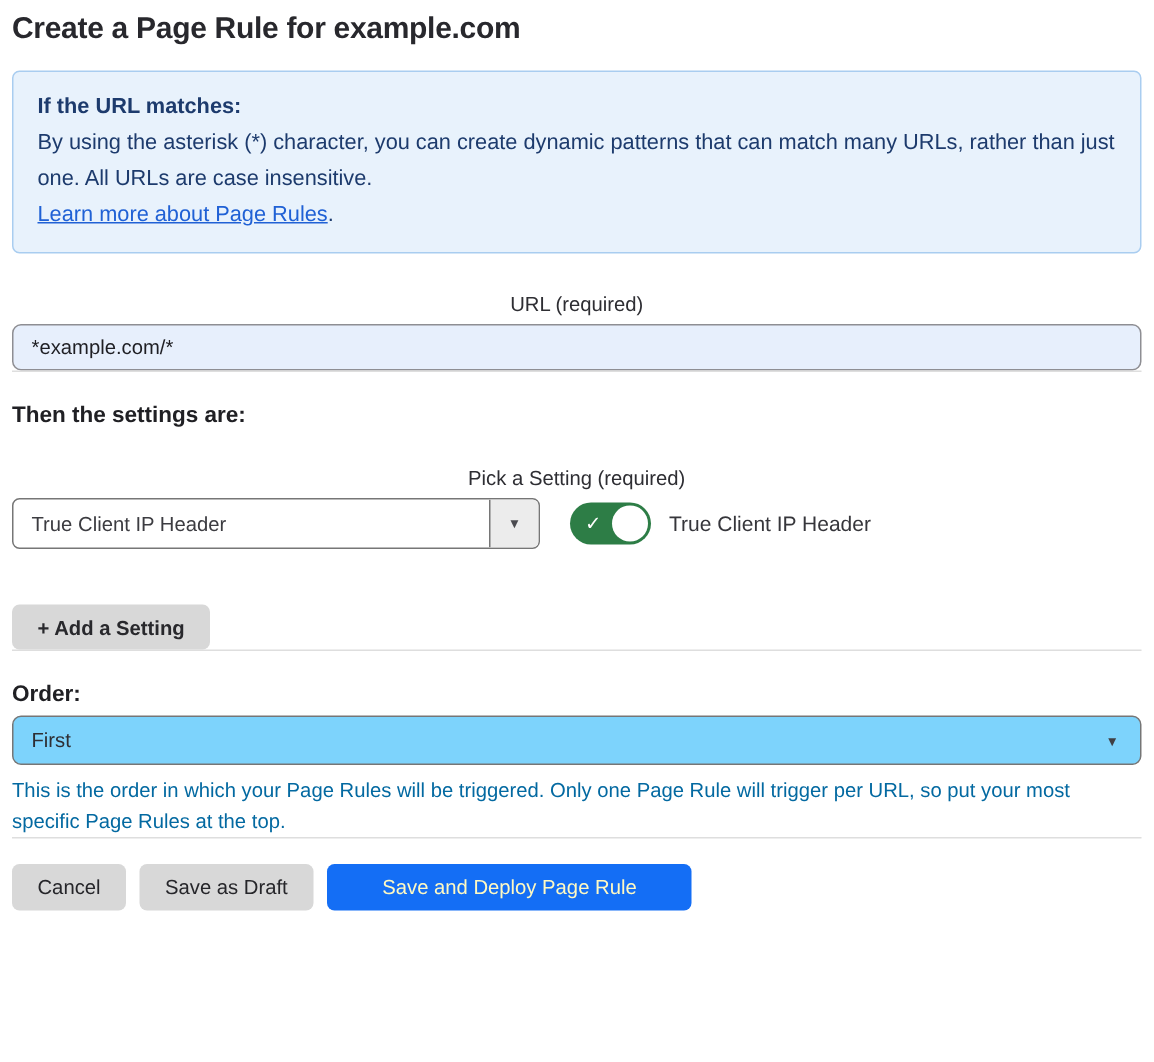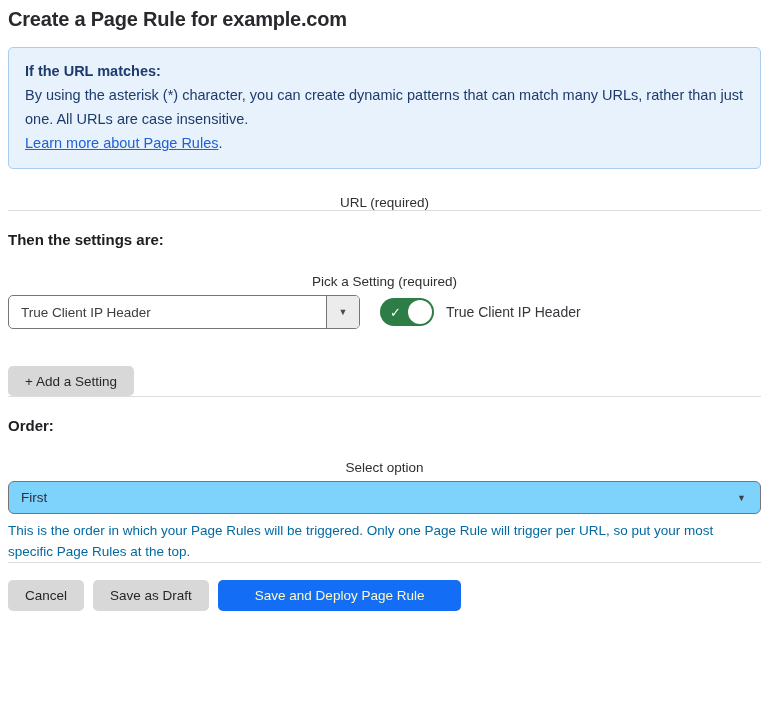--- a/index.html
+++ b/index.html
@@ -143,20 +143,21 @@
     background: #d8d8d8;
     border: none;
     border-radius: 5px;
     height: 30px;
     padding: 0 17px;
     font-size: 13.5px;
     color: #28282c;
     font-family: inherit;
     cursor: pointer;
     display: inline-block;
+    font-weight: bold;
   }
   .order-select {
     margin-top: 6px;
     width: 100%;
     height: 33px;
     border: 1px solid #767676;
     border-radius: 6px;
     background: #7dd3fc;
     display: flex;
     align-items: center;
@@ -208,20 +209,21 @@
 
   <h1 class="page-title">Create a Page Rule for example.com</h1>
 
   <div class="info-box">
     <div class="info-heading">If the URL matches:</div>
     <div class="info-body">By using the asterisk (*) character, you can create dynamic patterns that can match many URLs, rather than just one. All URLs are case insensitive.</div>
     <div><a class="info-link">Learn more about Page Rules</a><span>.</span></div>
   </div>
 
   <div class="field-label">URL (required)</div>
+  <input class="url-input" type="text" value="*example.com/*" style="">
 
   <hr class="divider hr-1">
 
   <h2 class="section-heading">Then the settings are:</h2>
 
   <div class="field-label">Pick a Setting (required)</div>
 
   <div class="setting-row">
     <div class="select-box">
       <div class="select-box-text">True Client IP Header</div>
@@ -233,21 +235,20 @@
     </div>
     <div class="toggle-label">True Client IP Header</div>
   </div>
 
   <button class="add-setting-btn">+ Add a Setting</button>
 
   <hr class="divider hr-2">
 
   <h2 class="section-heading">Order:</h2>
 
-  <div class="field-label">Select option</div>
 
   <div class="order-select">
     <span>First</span>
     <span class="arrow">▼</span>
   </div>
 
   <div class="help-text">This is the order in which your Page Rules will be triggered. Only one Page Rule will trigger per URL, so put your most specific Page Rules at the top.</div>
 
   <hr class="divider hr-3">
 

